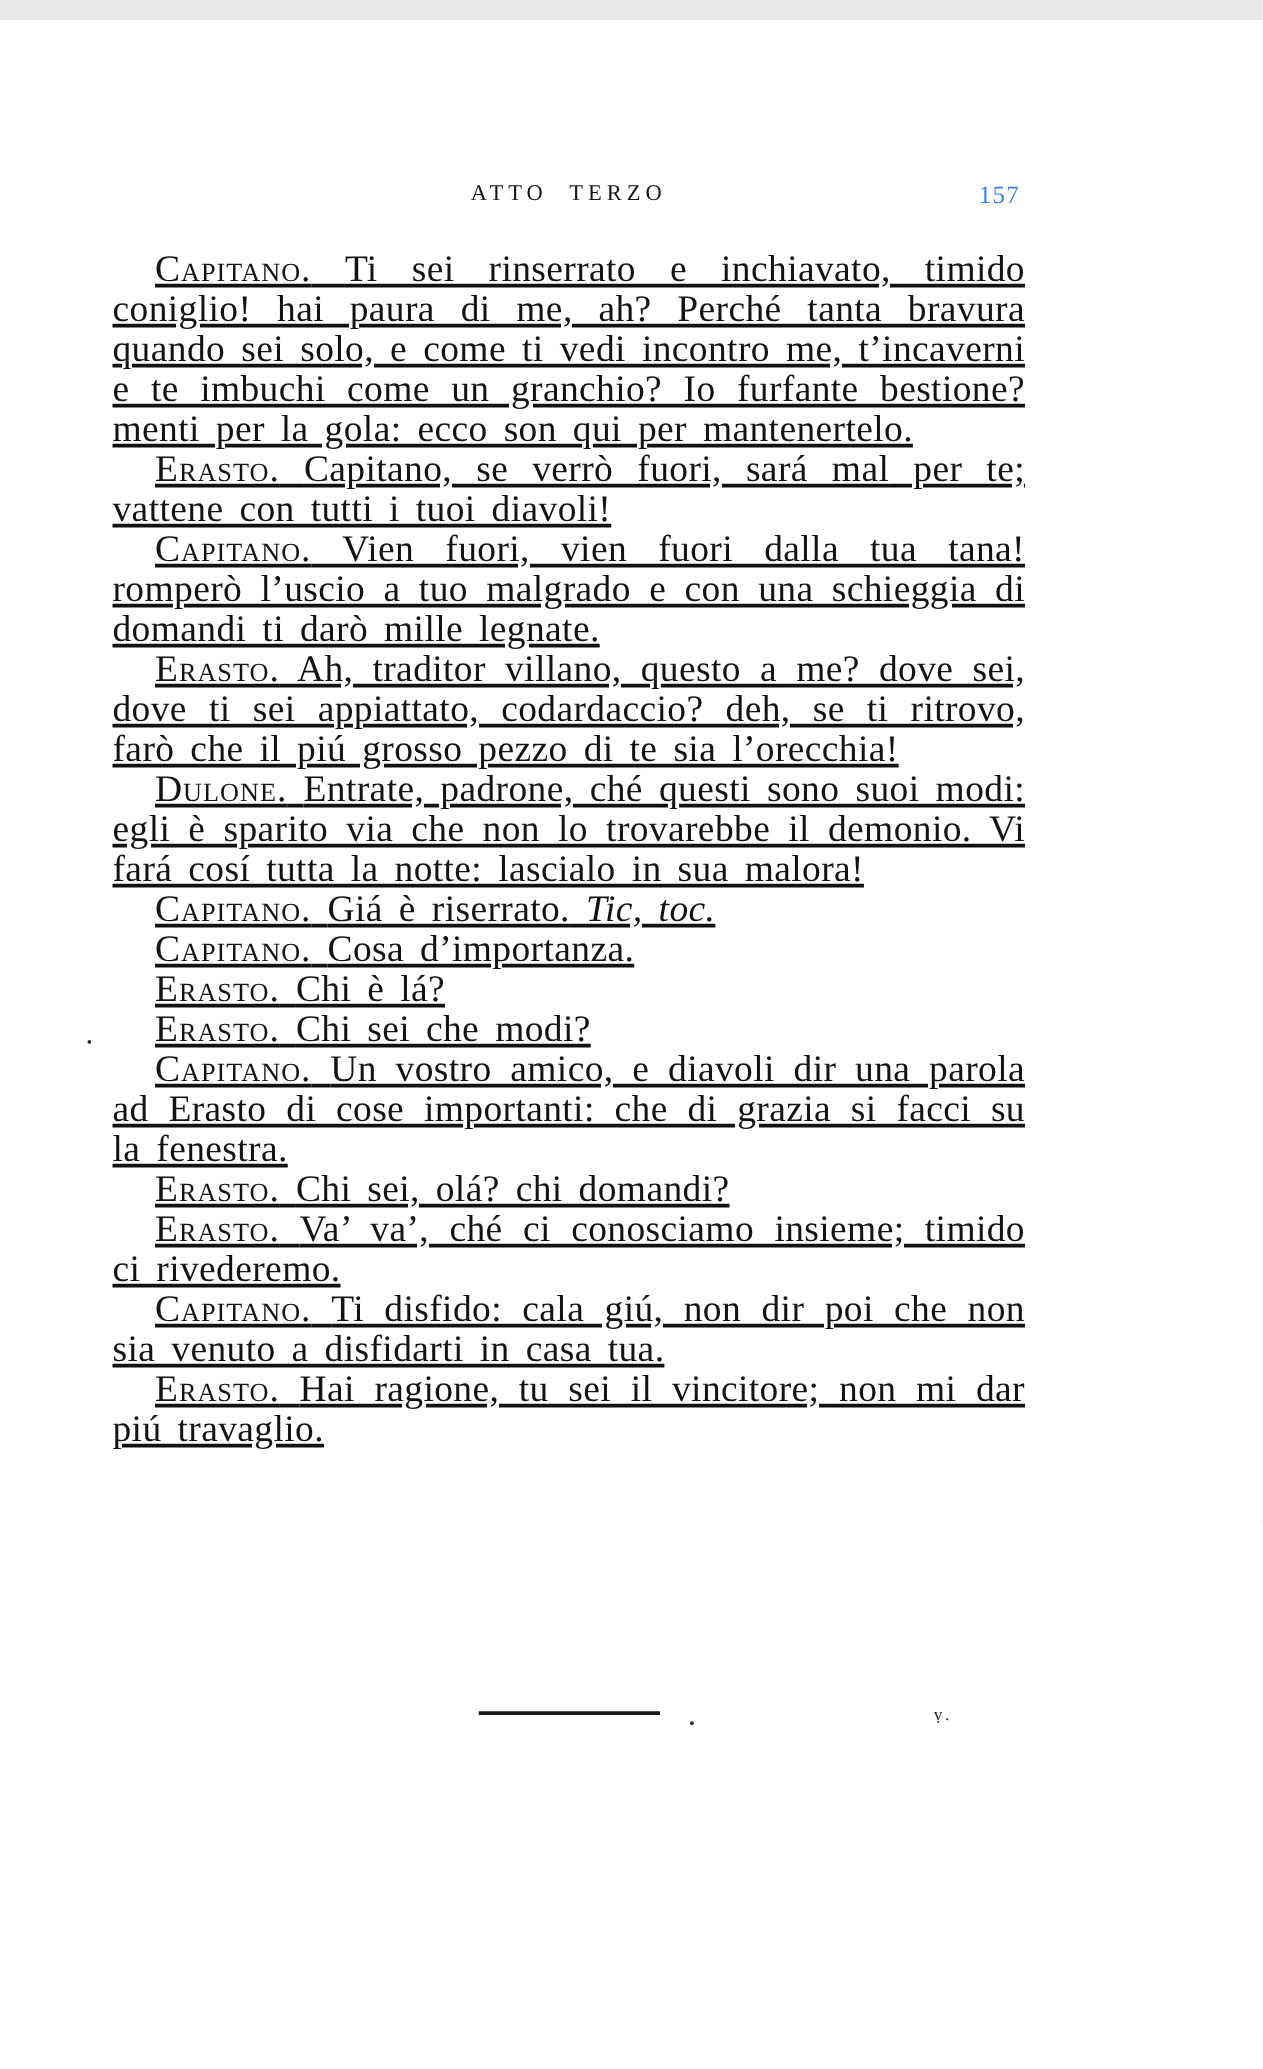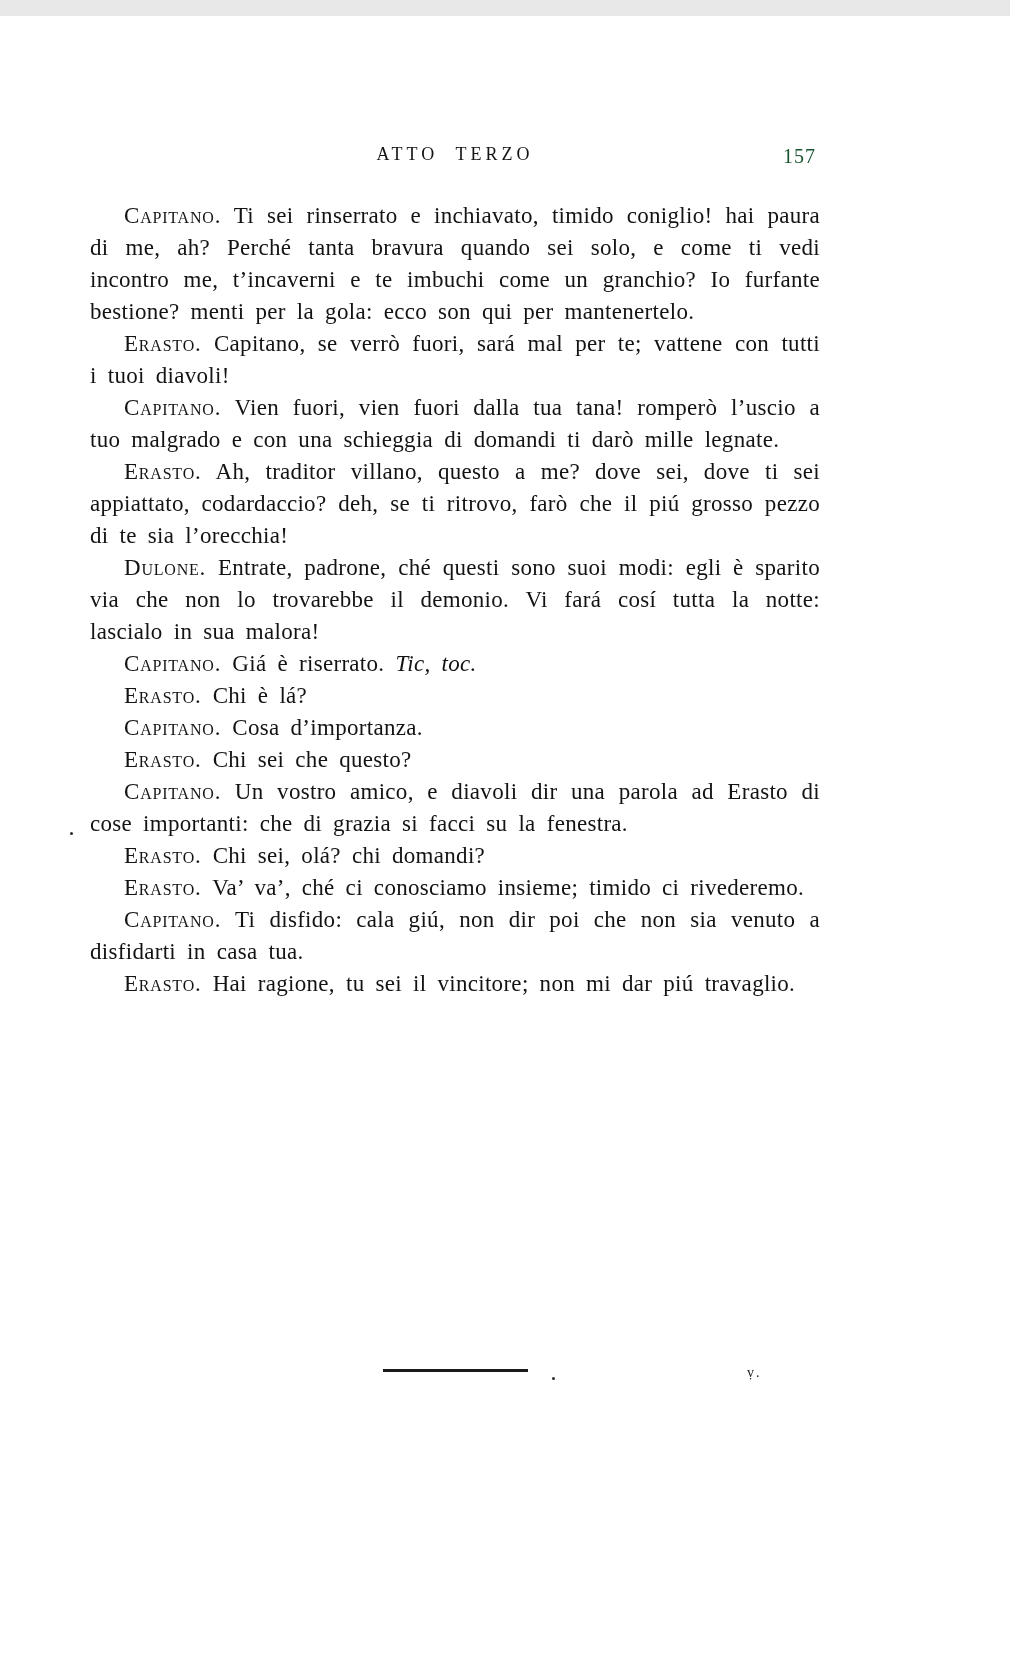--- a/index.html
+++ b/index.html
@@ -31,33 +31,34 @@
     letter-spacing: 4px;
     word-spacing: 9px;
     color: #141414;
   }
   .page-number {
     position: absolute;
     right: 4px;
     top: 1px;
     font-size: 20px;
     letter-spacing: 1px;
-    color: #14532d;
+    color: #3b82f6;
   }
   .content {
     position: absolute;
     top: 184px;
     left: 90px;
     width: 730px;
-    font-size: 23px;
+    font-size: 30px;
     line-height: 32px;
     text-align: justify;
     color: #131313;
     word-spacing: 5px;
     letter-spacing: 0.3px;
+    text-decoration: underline;
   }
   .content p {
     margin: 0;
     text-indent: 34px;
   }
   .speaker {
     font-variant: small-caps;
     letter-spacing: 0.8px;
   }
   .italic { font-style: italic; }
@@ -101,25 +102,25 @@
     <p class="speech"><span class="speaker">Erasto.</span> <span class="speech-text">Capitano, se verrò fuori, sará mal per te; vattene con tutti i tuoi diavoli!</span> </p>
 
     <p class="speech"><span class="speaker">Capitano.</span> <span class="speech-text">Vien fuori, vien fuori dalla tua tana! romperò l’uscio a tuo malgrado e con una schieggia di domandi ti darò mille legnate.</span> </p>
 
     <p class="speech"><span class="speaker">Erasto.</span> <span class="speech-text">Ah, traditor villano, questo a me? dove sei, dove ti sei appiattato, codardaccio? deh, se ti ritrovo, farò che il piú grosso pezzo di te sia l’orecchia!</span> </p>
 
     <p class="speech"><span class="speaker">Dulone.</span> <span class="speech-text">Entrate, padrone, ché questi sono suoi modi: egli è sparito via che non lo trovarebbe il demonio. Vi fará cosí tutta la notte: lascialo in sua malora!</span> </p>
 
     <p class="speech"><span class="speaker">Capitano.</span> <span class="speech-text">Giá è riserrato.</span> <span class="italic">Tic, toc.</span></p>
 
+    <p class="speech"><span class="speaker">Capitano.</span> <span class="speech-text">Cosa d’importanza.</span> </p>
+
     <p class="speech"><span class="speaker">Erasto.</span> <span class="speech-text">Chi è lá?</span> </p>
 
-    <p class="speech"><span class="speaker">Capitano.</span> <span class="speech-text">Cosa d’importanza.</span> </p>
-
-    <p class="speech"><span class="speaker">Erasto.</span> <span class="speech-text">Chi sei che questo?</span> </p>
+    <p class="speech"><span class="speaker">Erasto.</span> <span class="speech-text">Chi sei che modi?</span> </p>
 
     <p class="speech"><span class="speaker">Capitano.</span> <span class="speech-text">Un vostro amico, e diavoli dir una parola ad Erasto di cose importanti: che di grazia si facci su la fenestra.</span> </p>
 
     <p class="speech"><span class="speaker">Erasto.</span> <span class="speech-text">Chi sei, olá? chi domandi?</span> </p>
 
 
     <p class="speech"><span class="speaker">Erasto.</span> <span class="speech-text">Va’ va’, ché ci conosciamo insieme; timido ci rivederemo.</span> </p>
 
     <p class="speech"><span class="speaker">Capitano.</span> <span class="speech-text">Ti disfido: cala giú, non dir poi che non sia venuto a disfidarti in casa tua.</span> </p>
 

